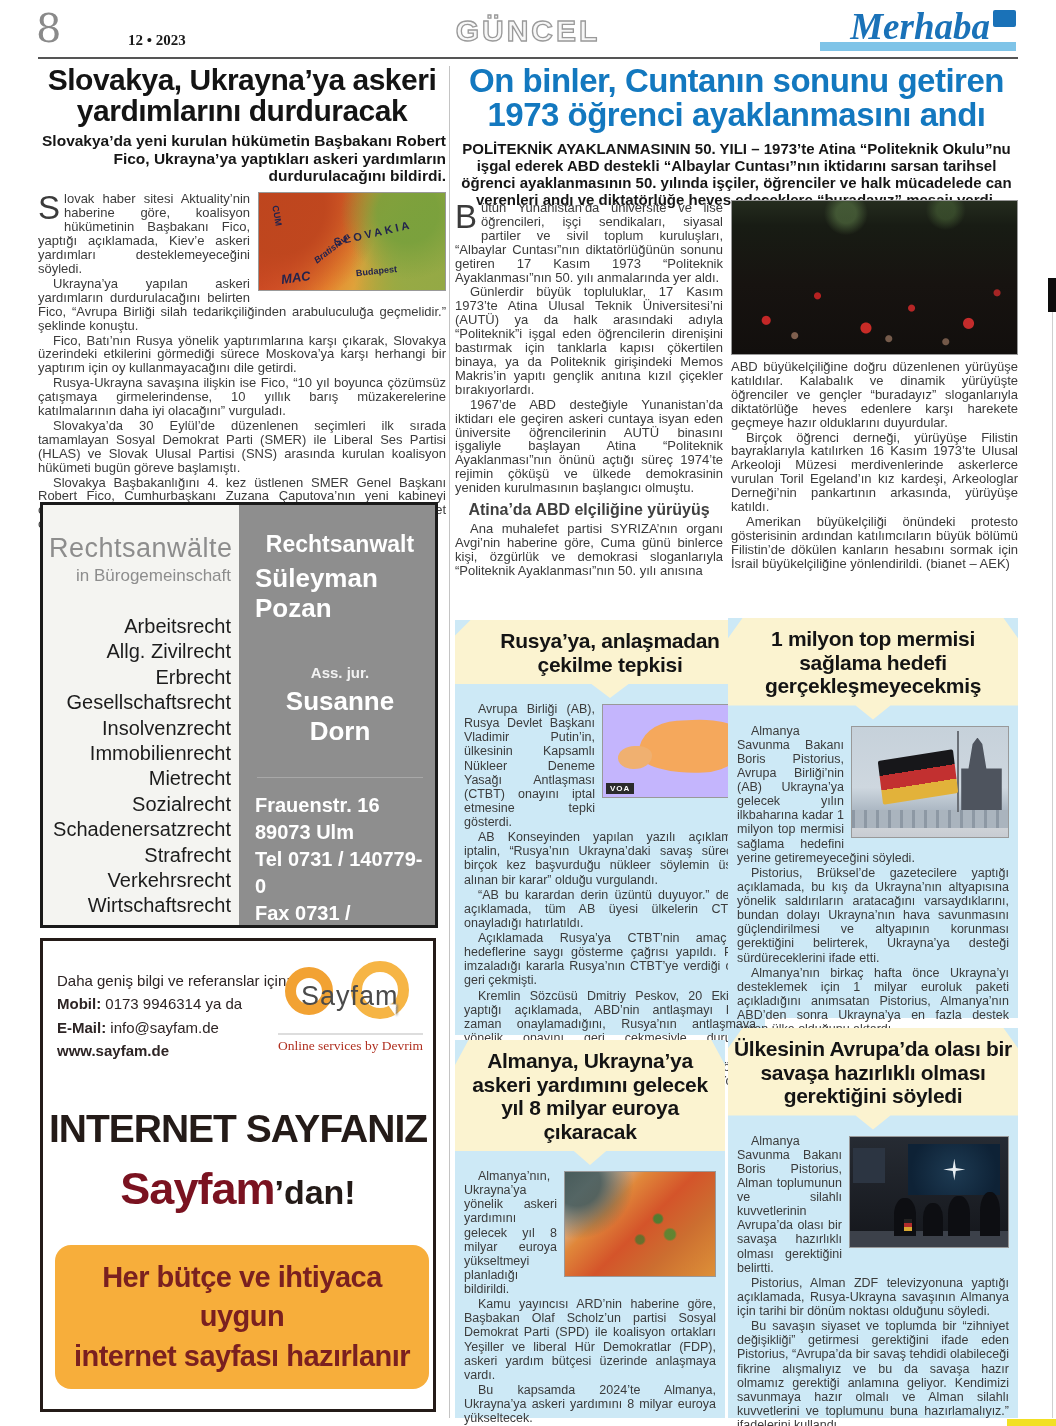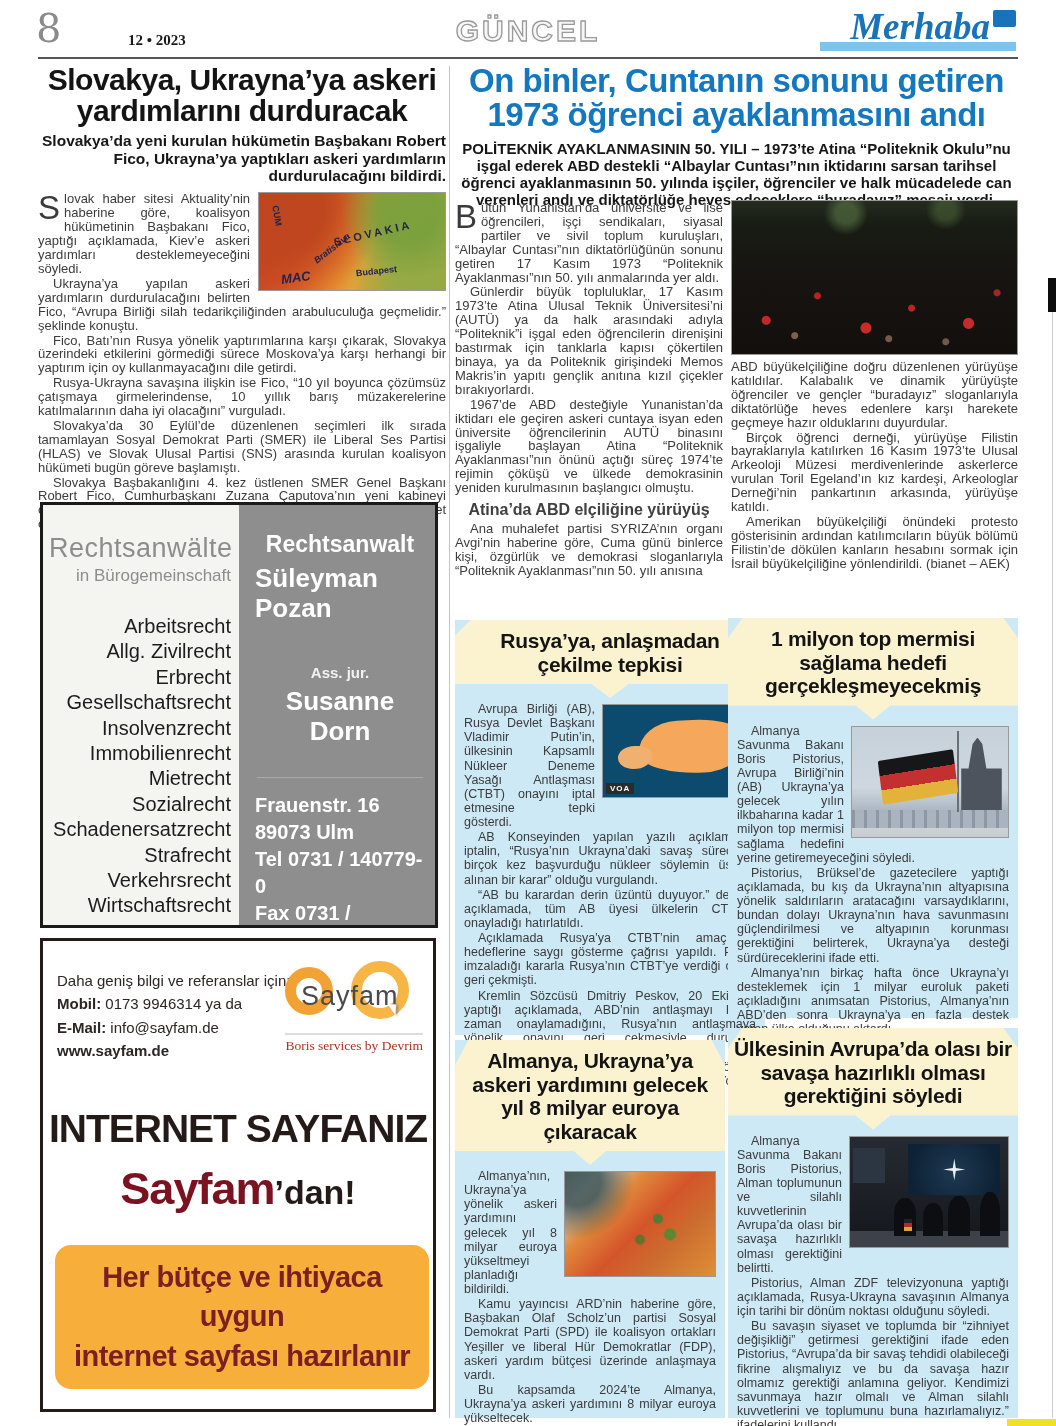--- a/index.html
+++ b/index.html
@@ -97,21 +97,21 @@
        radial-gradient(circle at 75% 6%,rgba(80,110,60,.5) 0 9px,transparent 20px),
        linear-gradient(180deg,#242c1e 0%,#181c14 16%,#171310 55%,#120f0d 100%);}
   .subhead{font-size:16px;font-weight:800;text-align:center;color:#404040;line-height:1.15;margin:6px 0 3px 0;}
   
   .bluebox{position:absolute;background:#cde9f6;box-sizing:border-box;}
   .box-head{background:#fbf3d0;padding:9px 6px 22px 6px;
      clip-path:polygon(0 20%,5% 0,95% 0,100% 20%,100% calc(100% - 14px),56% calc(100% - 14px),50% 100%,44% calc(100% - 14px),0 calc(100% - 14px));}
   .box-title{font-size:21px;font-weight:800;text-align:center;color:#141414;line-height:1.12;letter-spacing:-0.3px;}
   .box-body{padding:4px 9px 6px 9px;font-size:12.5px;line-height:1.13;text-align:justify;color:#3b3b3b;}
   .box-body p{margin:0 0 1px 0;text-indent:14px;}
-  .russia-map{float:right;width:154px;height:94px;margin:2px 0 4px 7px;background:#0c4a6e;}
+  .russia-map{float:right;width:154px;height:94px;margin:2px 0 4px 7px;background:#c4b5fd;}
   .ru-land{position:absolute;left:24%;top:16%;width:72%;height:58%;background:#f5a85c;
            border-radius:36% 50% 42% 58%/55% 40% 60% 42%;transform:rotate(-3deg);}
   .ru-land2{position:absolute;left:10%;top:44%;width:22%;height:26%;background:#f0b070;border-radius:50% 40% 55% 45%;}
   .ru-wm{position:absolute;left:3px;bottom:3px;background:#2b2b2b;color:#fff;font-size:8px;font-weight:bold;
          padding:1px 4px;letter-spacing:1px;}
   .flag-photo{float:right;width:158px;height:112px;margin:2px 0 4px 7px;
      background:linear-gradient(180deg,#c6d1da 0%,#ced7df 55%,#a8b4c0 78%,#d8dce0 78%,#c8ccd2 100%);}
   .de-building{position:absolute;right:4%;top:10%;width:26%;height:74%;background:#4e545e;
      clip-path:polygon(0 100%,0 38%,18% 38%,28% 8%,40% 0,52% 8%,62% 38%,100% 38%,100% 100%);}
   .de-band{position:absolute;left:0;bottom:8%;width:100%;height:16%;background:#aab4be;
@@ -216,21 +216,21 @@
       <div><b>Mobil:</b><span> 0173 9946314 ya da</span></div>
       <div><b>E-Mail:</b><span> info@sayfam.de</span></div>
       <div style="font-weight:bold;">www.sayfam.de</div>
     </div>
     <div class="sf-logo">
       <div class="sf-ring r1"></div>
       <div class="sf-ring r2"></div>
       <div class="sf-word">Sayfam</div>
       <div class="sf-cursor"></div>
     </div>
-    <div class="sf-tag">Boris services by Devrim</div>
+    <div class="sf-tag">Online services by Devrim</div>
     <div class="sf-h1">INTERNET SAYFANIZ</div>
     <div class="sf-h2"><span class="brandred">Sayfam</span><span class="rest">’dan!</span></div>
     <div class="sf-box">
       <div>Her bütçe ve ihtiyaca uygun</div>
       <div>internet  sayfası  hazırlanır</div>
     </div>
   </div>
 
   <div class="pol-head">
     <div class="pol-title">On binler, Cuntanın sonunu getiren 1973 öğrenci ayaklanmasını andı</div>

